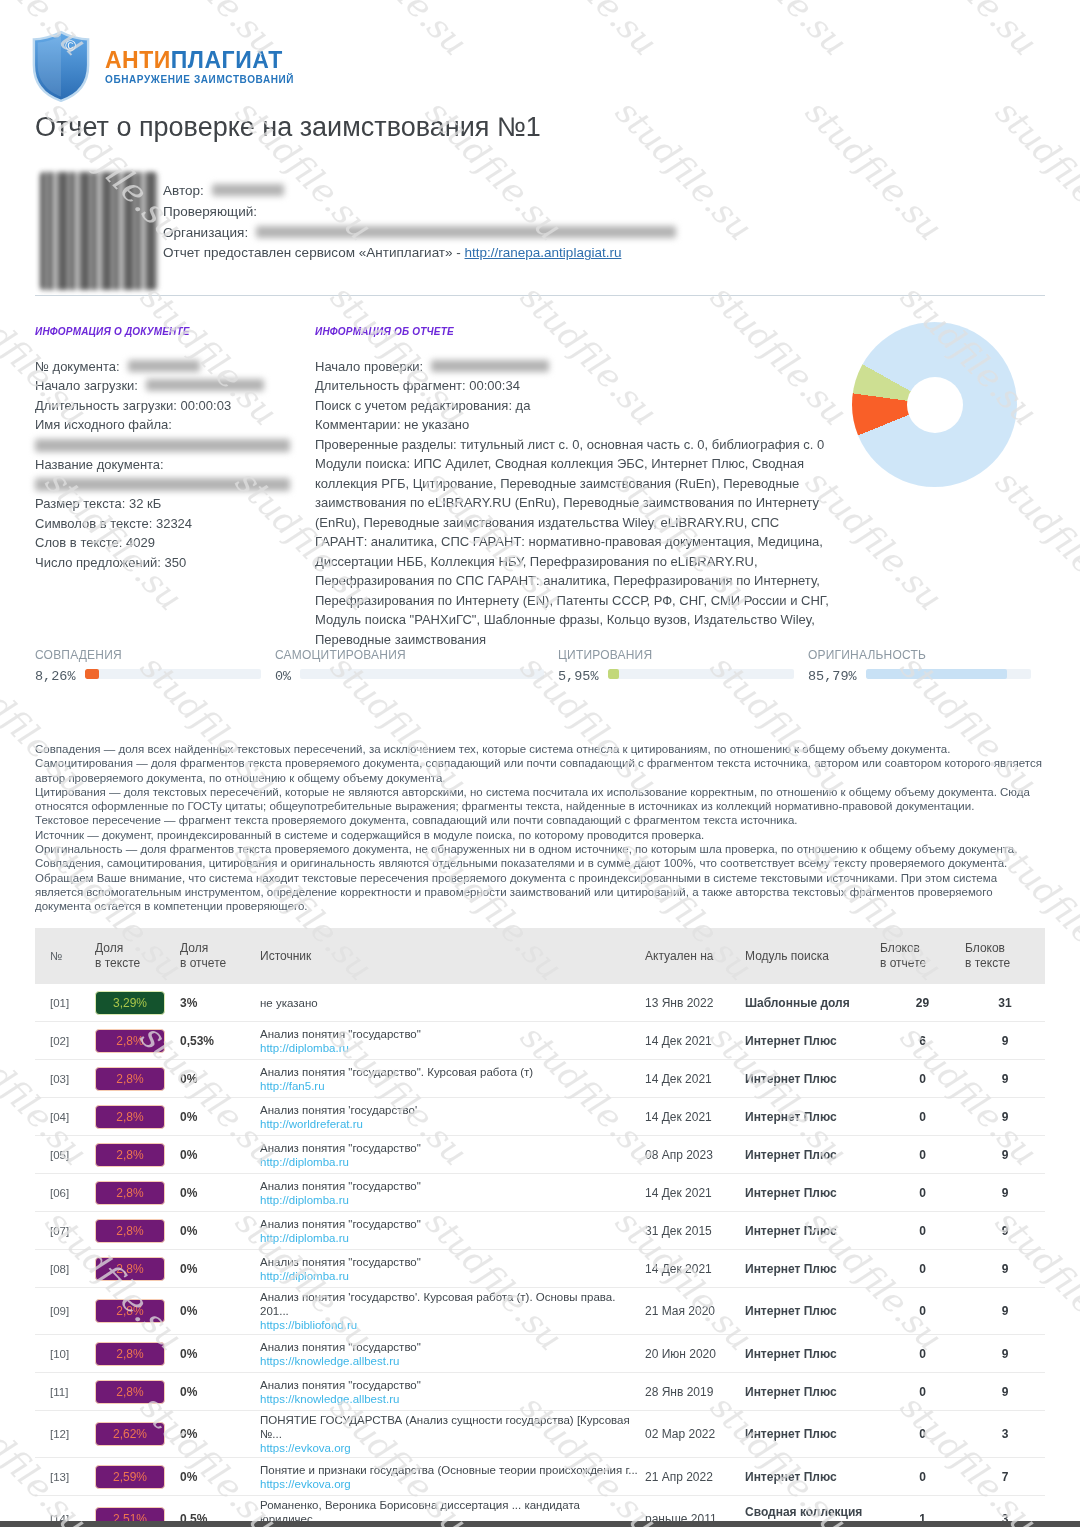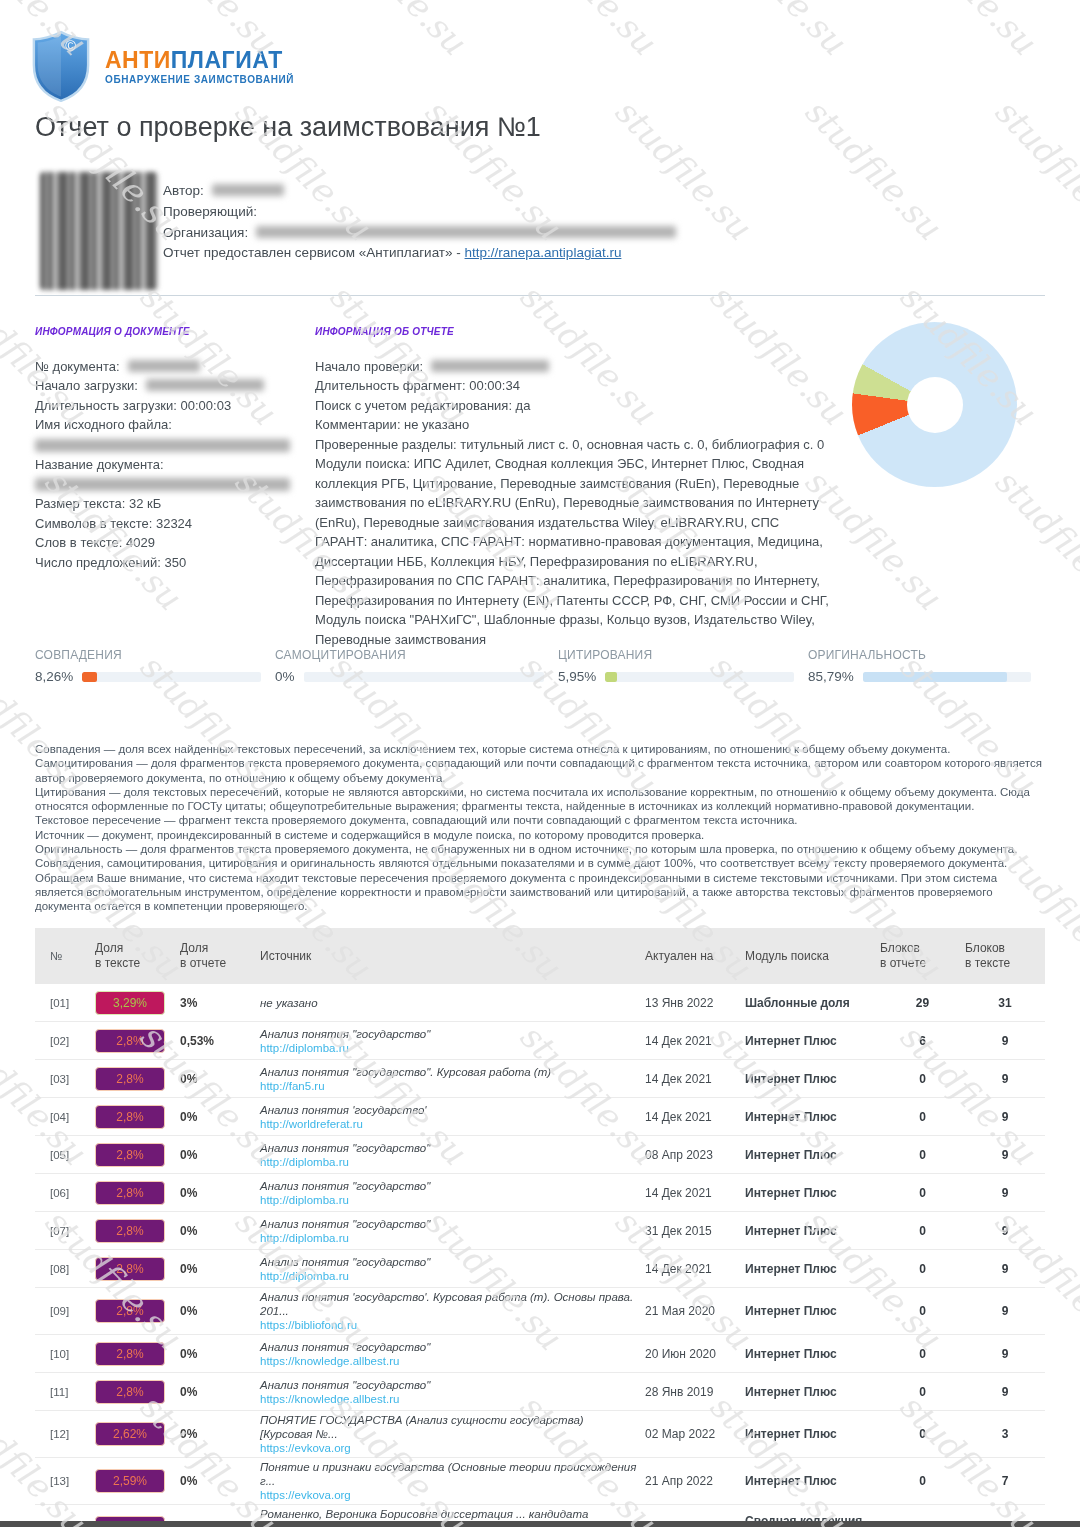--- a/index.html
+++ b/index.html
@@ -38,21 +38,21 @@
   .report-info{left:315px;width:516px;}
   .info-col h2{font-size:10px;font-weight:600;color:#6d28d9;letter-spacing:.2px;margin:0 0 15px 0;font-style:italic;}
   
   .pie{position:absolute;left:852px;top:322px;width:165px;height:165px;border-radius:50%;}
   .pie .hole{position:absolute;left:50%;top:50%;width:56px;height:56px;margin:-28px 0 0 -28px;
              background:#fff;border-radius:50%;}
   
   .stats{position:absolute;left:35px;top:648px;width:1010px;display:grid;
          grid-template-columns:240px 283px 250px 237px;}
   .stat .lbl{font-size:12px;color:#8d99a3;letter-spacing:.2px;margin-bottom:7px;}
-  .stat .row{display:flex;align-items:center;padding-right:14px;}
+  .stat .row{display:flex;padding-right:14px;font-family:Liberation Mono, monospace;}
   .stat .val{font-size:13.5px;color:#4e5a64;margin-right:9px;white-space:nowrap;}
   .stat .bar{flex:1;height:10px;background:#edf2f7;border-radius:2px;overflow:hidden;}
   .stat .fill{height:100%;border-radius:2px;}
   
   .legend{position:absolute;left:35px;top:742px;width:1012px;font-size:11.5px;
           line-height:14.3px;color:#4e5a66;}
   .legend p{margin:0;}
   
   .tbl{position:absolute;left:35px;top:928px;width:1010px;font-size:12px;}
   .tr{display:grid;grid-template-columns:60px 85px 80px 385px 100px 135px 85px 80px;
@@ -60,23 +60,23 @@
   .thead{background:#e9e9e9;color:#4b4b4b;min-height:56px;}
   .thead .td{white-space:pre-line;line-height:15px;}
   .tbody .tr{border-bottom:1px solid #ebebeb;min-height:33px;padding:2px 0;}
   .tbody .tr:last-child{border-bottom:none;}
   .td{padding-right:6px;}
   .td.num{padding-left:15px;color:#5a6066;font-size:11.5px;}
   .td.center{text-align:center;padding-right:0;}
   .badge{width:70px;height:24px;line-height:23px;text-align:center;border-radius:4px;
          border:1px solid;font-size:12px;background:#701a75;box-sizing:border-box;}
   .badge.orange{color:#ee7550;border-color:#f6cbb1;}
-  .badge.green{color:#a9c54a;border-color:#dceab0;background:#be185d;}
+  .badge.green{color:#a9c54a;border-color:#dceab0;background:#14532d;}
   .share-rep{font-weight:600;color:#3c3c3c;}
-  .src-title{color:#40474d;font-size:11.5px;line-height:14px;font-style:italic;}
+  .src-title{color:#40474d;font-size:11.5px;line-height:14px;}
   .src-url{color:#3db6e8;font-size:11.5px;line-height:14px;text-decoration:none;display:inline-block;}
   .date{color:#454c52;}
   .module{color:#3e464d;font-weight:600;}
   .blocks{color:#33393f;font-weight:600;}
   .bottom-bar{position:absolute;left:0;right:0;bottom:0;height:6px;background:#4f4f4f;}
 </style>
 </head>
 <body>
 
 <div class="page">

